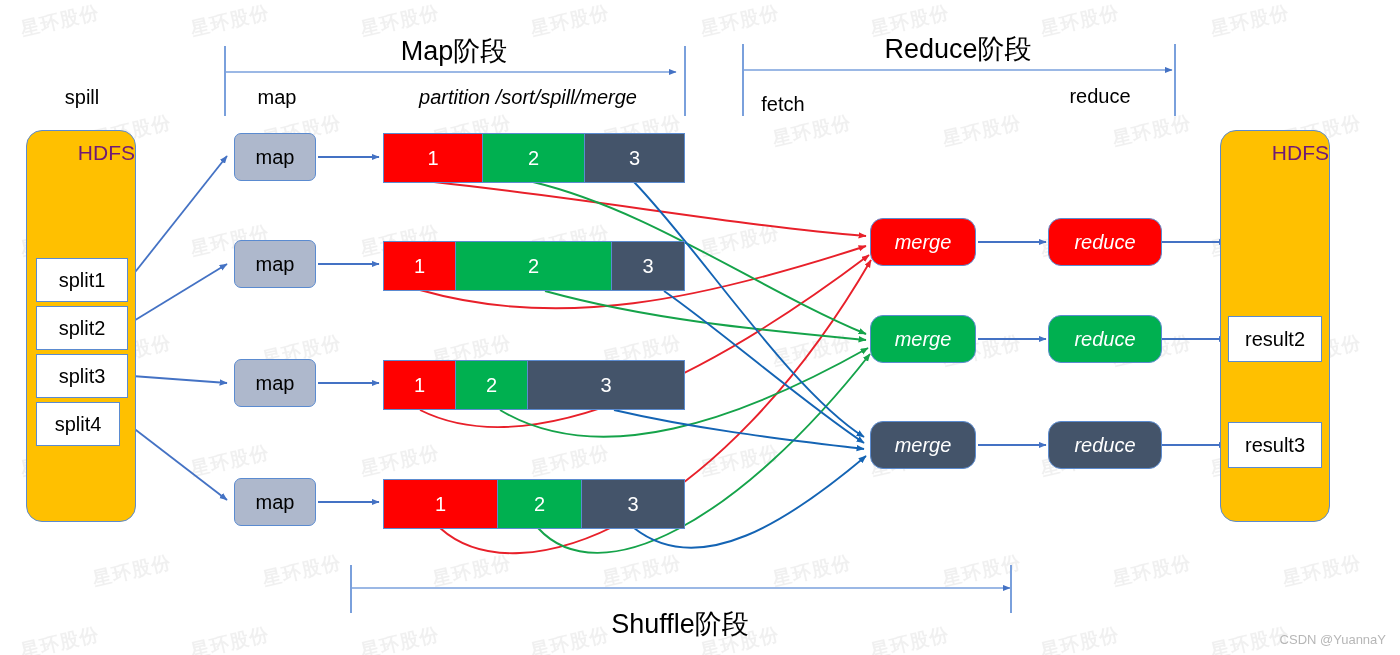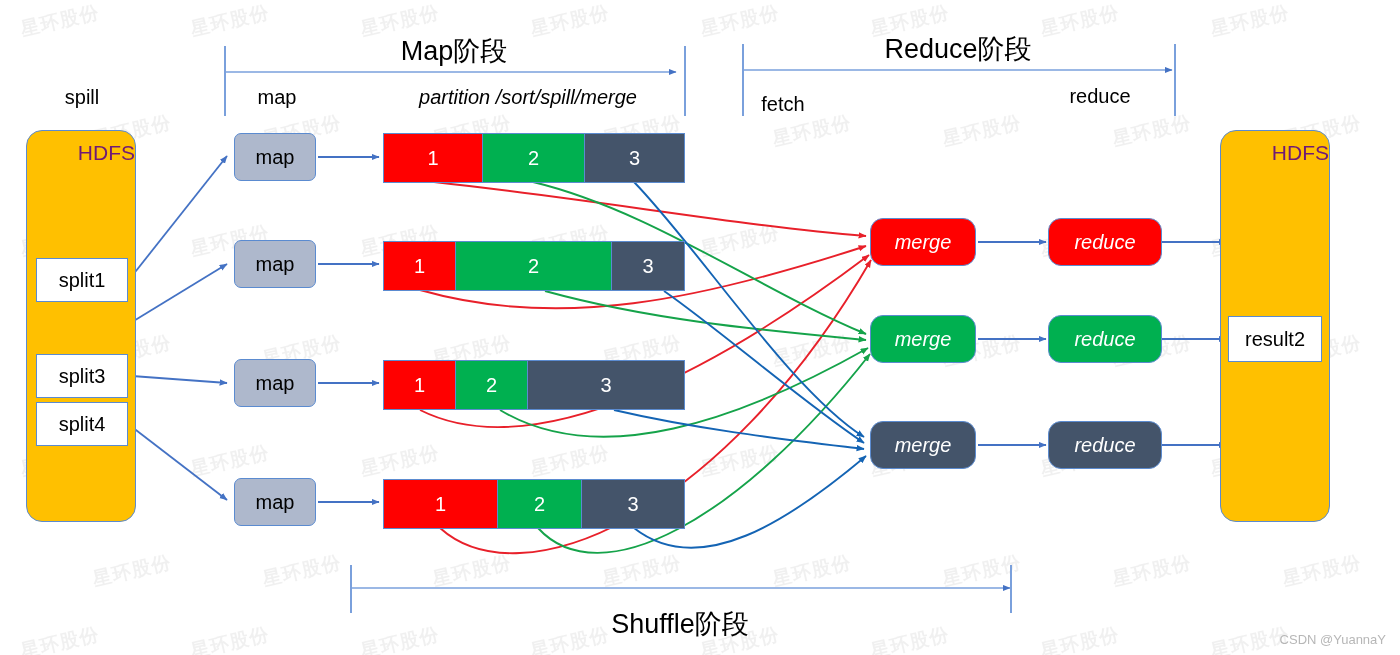--- a/index.html
+++ b/index.html
@@ -319,22 +319,23 @@
     <div class="col-label" style="left:20px; top:86px; width:124px;">spill</div>
     <div class="col-label" style="left:224px; top:86px; width:106px;">map</div>
     <div class="col-label" style="left:356px; top:86px; width:344px;font-style:italic;">partition /sort/spill/merge</div>
     <div class="col-label" style="left:746px; top:93px; width:74px;">fetch</div>
     <div class="col-label" style="left:1040px; top:85px; width:120px;">reduce</div>
 
     <div class="hdfs-box" style="left:26px; top:130px; width:110px; height:392px;">
       <div class="hdfs-title">HDFS</div>
     </div>
     <div class="inner-cell" style="left:36px; top:258px; width:92px; height:44px;">split1</div>
+    <div class="inner-cell" style="left:36px; top:306px; width:92px; height:44px;">split2</div>
     <div class="inner-cell" style="left:36px; top:354px; width:92px; height:44px;">split3</div>
-    <div class="inner-cell" style="left:36px; top:402px; width:92px; height:44px;">split4</div>
+    <div class="inner-cell" style="left:36px; top:402px; width:84px; height:44px;">split4</div>
 
     <div class="map-box" style="left:234px; top:133px; width:82px; height:48px;">map</div>
     <div class="map-box" style="left:234px; top:240px; width:82px; height:48px;">map</div>
     <div class="map-box" style="left:234px; top:359px; width:82px; height:48px;">map</div>
     <div class="map-box" style="left:234px; top:478px; width:82px; height:48px;">map</div>
 
     <div class="part-bar" style="left:383px; top:133px; width:302px; height:50px;">
         <div class="part-seg" style="flex: 0 0 33%; background: rgb(255, 0, 0);">1</div>
         <div class="part-seg" style="flex: 0 0 34%; background: rgb(0, 176, 80);">2</div>
         <div class="part-seg" style="flex: 0 0 33%; background: rgb(68, 84, 106);">3</div>
@@ -360,17 +361,18 @@
     <div class="proc-box" style="left: 870px; top: 421px; width: 106px; height: 48px; background: rgb(68, 84, 106);">merge</div>
 
     <div class="proc-box" style="left: 1048px; top: 218px; width: 114px; height: 48px; background: rgb(255, 0, 0);">reduce</div>
     <div class="proc-box" style="left: 1048px; top: 315px; width: 114px; height: 48px; background: rgb(0, 176, 80);">reduce</div>
     <div class="proc-box" style="left: 1048px; top: 421px; width: 114px; height: 48px; background: rgb(68, 84, 106);">reduce</div>
 
     <div class="hdfs-box" style="left:1220px; top:130px; width:110px; height:392px;">
       <div class="hdfs-title">HDFS</div>
     </div>
     <div class="inner-cell" style="left:1228px; top:316px; width:94px; height:46px;">result2</div>
+    <div class="inner-cell" style="left:1228px; top:422px; width:94px; height:46px;">result3</div>
 
   </div>
 
   <div class="credit">CSDN @YuannaY</div>
 </div>
 
 </body></html>

